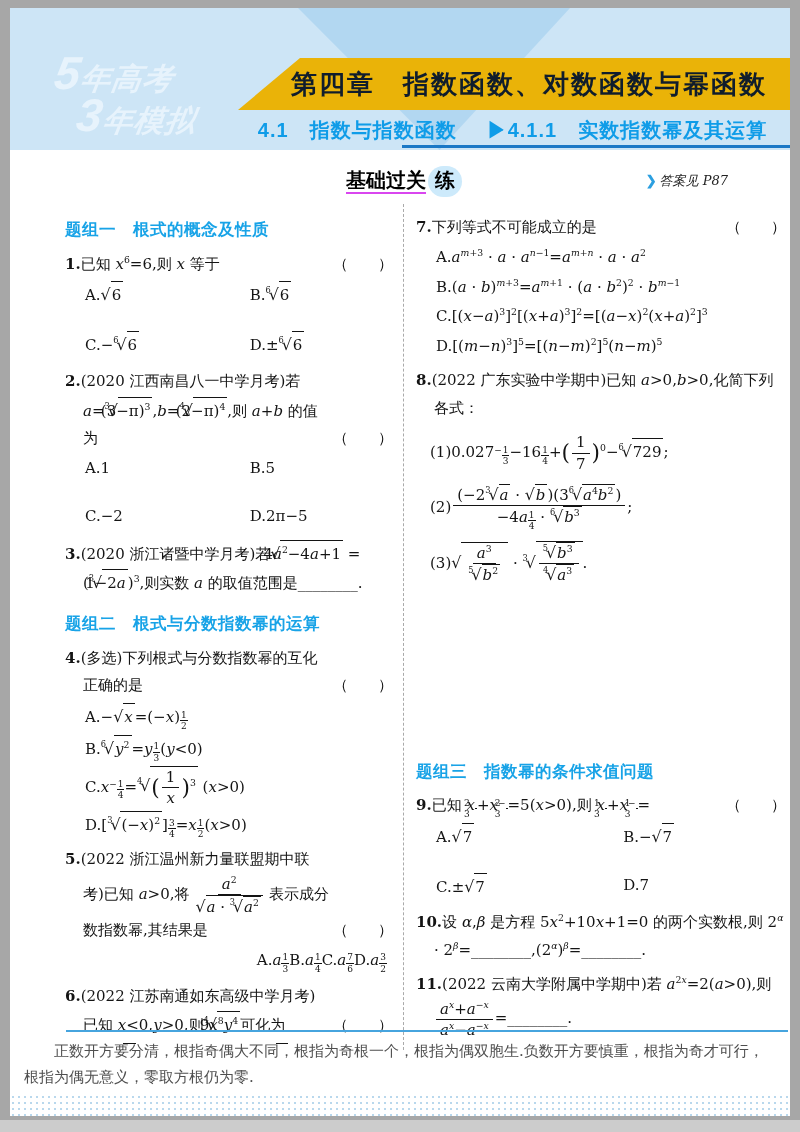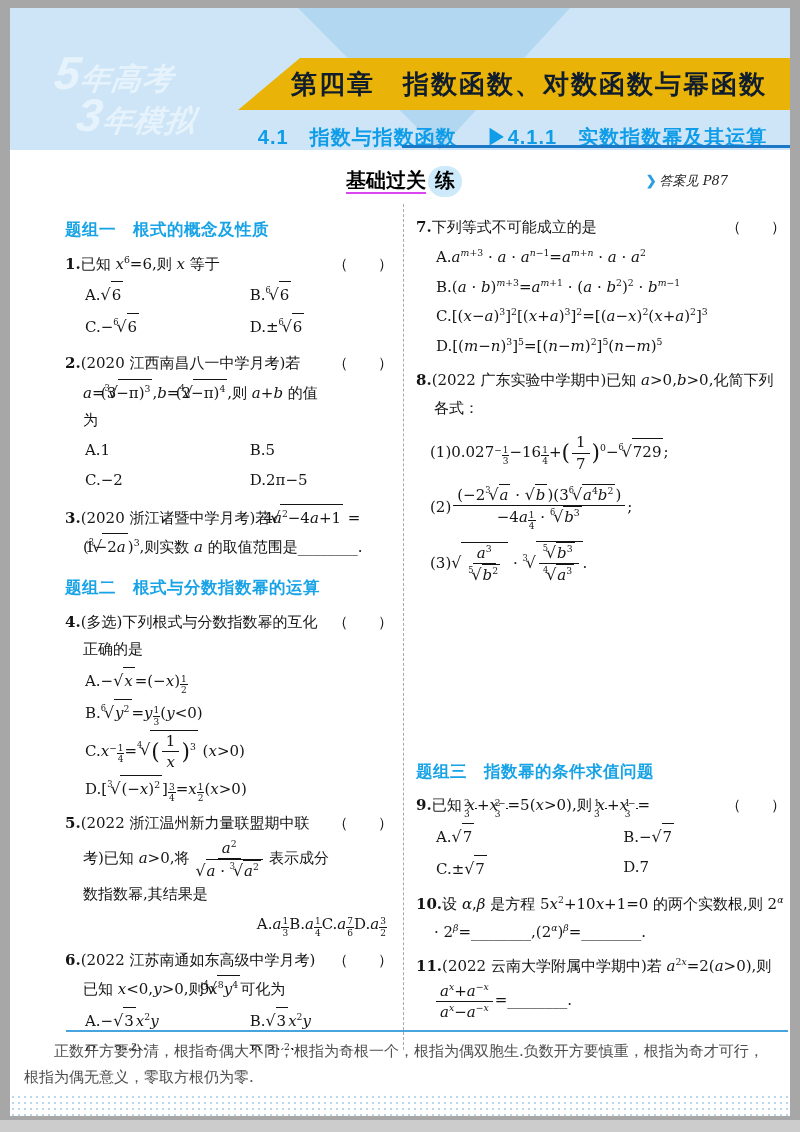--- a/index.html
+++ b/index.html
@@ -13,21 +13,21 @@
        clip-path:polygon(0 0,100% 0,52% 100%)}
   .logo{position:absolute;left:42px;top:44px;color:#e7f3fc;font-weight:bold;font-style:italic;
         transform:skewX(-8deg);line-height:.92;letter-spacing:1px}
   .logoline{font-size:30px;white-space:nowrap}
   .logoline .lbig{font-size:46px}
   .logoline.l2{margin-left:28px}
   .chapterband{position:absolute;left:228px;top:50px;right:0;height:52px;background:#eab308;
        clip-path:polygon(62px 0,100% 0,100% 100%,0 100%);
        display:flex;align-items:center;justify-content:center}
   .chaptertitle{font-size:26px;font-weight:bold;color:#101d2c;letter-spacing:2px;padding-left:30px}
-  .subrow{position:absolute;left:225px;top:105px;right:0;height:48px;display:flex;
+  .subrow{position:absolute;left:225px;top:98px;right:0;height:48px;display:flex;
        align-items:center;justify-content:center;gap:30px}
   .sectiontxt,.subsectiontxt{color:#0f9ce8;font-weight:bold;font-size:20px;letter-spacing:1px;white-space:nowrap}
   .underline{position:absolute;left:392px;top:137px;width:388px;height:3px;background:#1b78c6}
 
   
   .practicerow{position:relative;height:36px;margin-top:16px}
   .practice{position:absolute;left:336px;top:0;font-size:20px;font-weight:bold;color:#000;white-space:nowrap}
   .practice .prefix{border-bottom:2px solid #d946ef;padding-bottom:1px}
   .practice .badge{display:inline-block;background:#cdeafb;border-radius:50% / 55%;padding:1px 7px 3px;margin-left:2px}
   .answerref{position:absolute;right:62px;top:6px;font-family:"DejaVu Serif",serif;font-style:italic;
@@ -36,26 +36,26 @@
 
   
   .cols{display:flex;margin-top:2px;height:846px;overflow:hidden;font-family:"DejaVu Serif",serif;
         font-size:15px;color:#141414;line-height:1.85}
   .colL{width:393px;padding:0 10px 0 55px;box-sizing:border-box}
   .colR{width:387px;padding:0 4px 0 12px;box-sizing:border-box;border-left:1px dashed #aaaaaa}
 
   .group{font-family:"Liberation Sans",sans-serif;font-weight:bold;font-size:16.5px;color:#18a3e7;
          letter-spacing:.5px;margin:10px 0 6px}
   .prob{margin:0 0 6px}
-  .stemrow{display:flex;align-items:flex-start}
+  .stemrow{display:flex;align-items:flex-end}
   .stem{flex:1;padding-left:18px;text-indent:-18px}
   .pnum{font-weight:bold;font-style:normal}
   .paren{white-space:nowrap;margin-left:4px}
   .opt1 .optline{padding-left:20px;margin:2px 0}
-  .opt2{display:grid;grid-template-columns:1.15fr 1fr;padding-left:20px;margin:2px 0 8px;row-gap:2px}
+  .opt2{display:grid;grid-template-columns:1.15fr 1fr;padding-left:20px;margin:2px 0 8px;row-gap:20px}
   .opt4{display:flex;justify-content:flex-end;padding:0 6px 0 20px;margin:2px 0 8px}
   .item{padding-left:14px;margin:10px 0}
   .spacer{height:150px}
 
   
   i{font-family:"DejaVu Serif",serif}
   sup{font-size:.62em;line-height:1}
   .sf{vertical-align:.5em;font-size:.6em;line-height:1}
   .stk{display:inline-flex;flex-direction:column;align-items:center;line-height:1.15;text-align:center}
   .stk span:first-child{border-bottom:1px solid currentColor;padding:0 1px}

